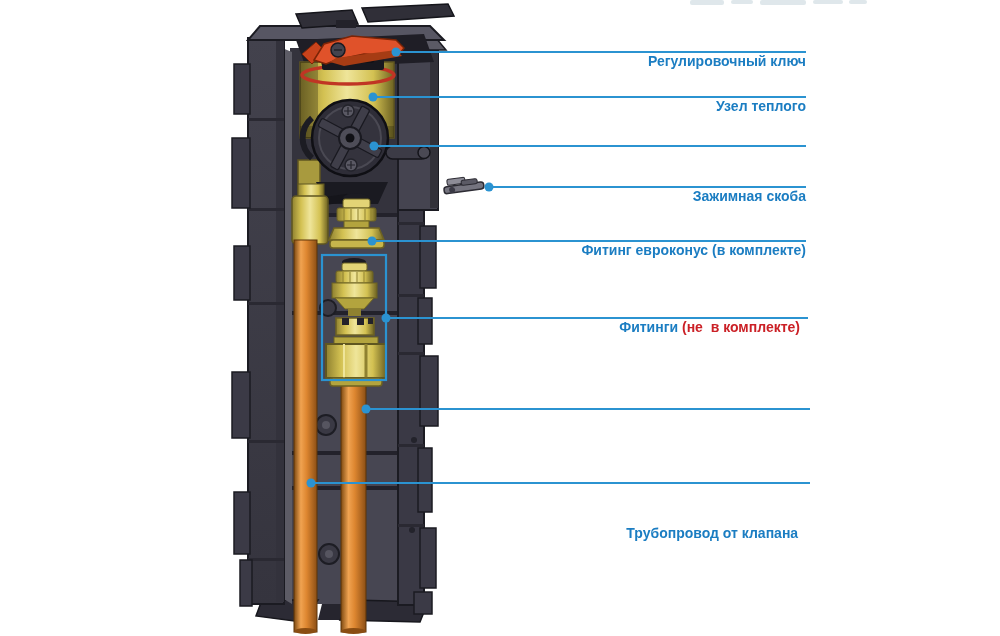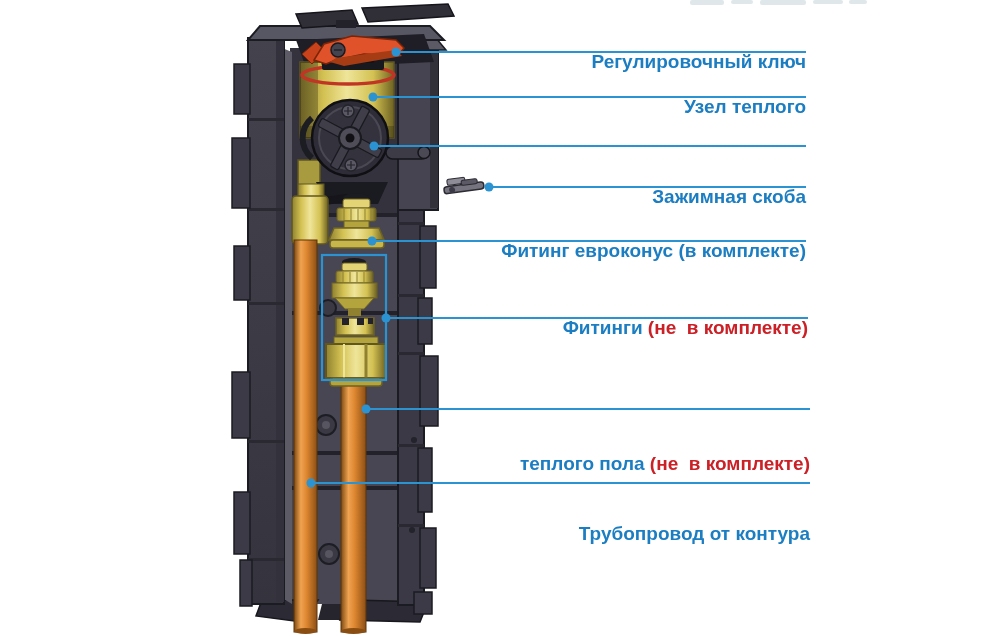--- a/index.html
+++ b/index.html
@@ -7,25 +7,25 @@
     position:relative;
     width:1000px;height:636px;
     background:#fff;
     overflow:hidden;
     font-family:"Liberation Sans",sans-serif;
   }
   #scene{position:absolute;left:0;top:0;}
   .lbl{
     position:absolute;
     font-weight:bold;
-    font-size:19px;
+    font-size:14px;
     line-height:21px;
     color:var(--label-blue);
     white-space:pre;
-    text-align:right;
+    text-align:center;
   }
   .lbl .red{color:var(--label-red);}
   .lbl .row2{margin-top:4px;}
 </style>
 </head>
 <body>
 
 <div id="canvas" style="background: rgb(255, 255, 255);">
 
   <svg id="scene" width="1000" height="636" viewBox="0 0 1000 636">
@@ -254,32 +254,29 @@
 
 
   <div class="lbl" style="top:165px;right:194px">
     <span>Зажимная скоба</span>
   </div>
 
   <div class="lbl" style="top:219px;right:194px">
     <span>Фитинг евроконус (в комплекте)</span>
   </div>
 
-  <div class="lbl" style="top:296px;right:192px">
+  <div class="lbl" style="top:296px;right:200px">
     <span>Фитинги </span><span class="red">(не  в комплекте)</span>
   </div>
 
   <div class="lbl" style="top:386px;right:190px">
-    <div class="row2">
-      <span>теплого пола </span><span class="red">(не  в комплекте)</span>
-    </div>
   </div>
 
   <div class="lbl" style="top:460px;right:190px">
     <div>
-      <span>Трубопровод от контура</span>
+      <span>Трубопровод от клапана</span>
     </div>
     <div class="row2">
       <span>отопления </span><span class="red">(не  в комплекте)</span>
     </div>
   </div>
 
 </div>
 
 </body></html>

